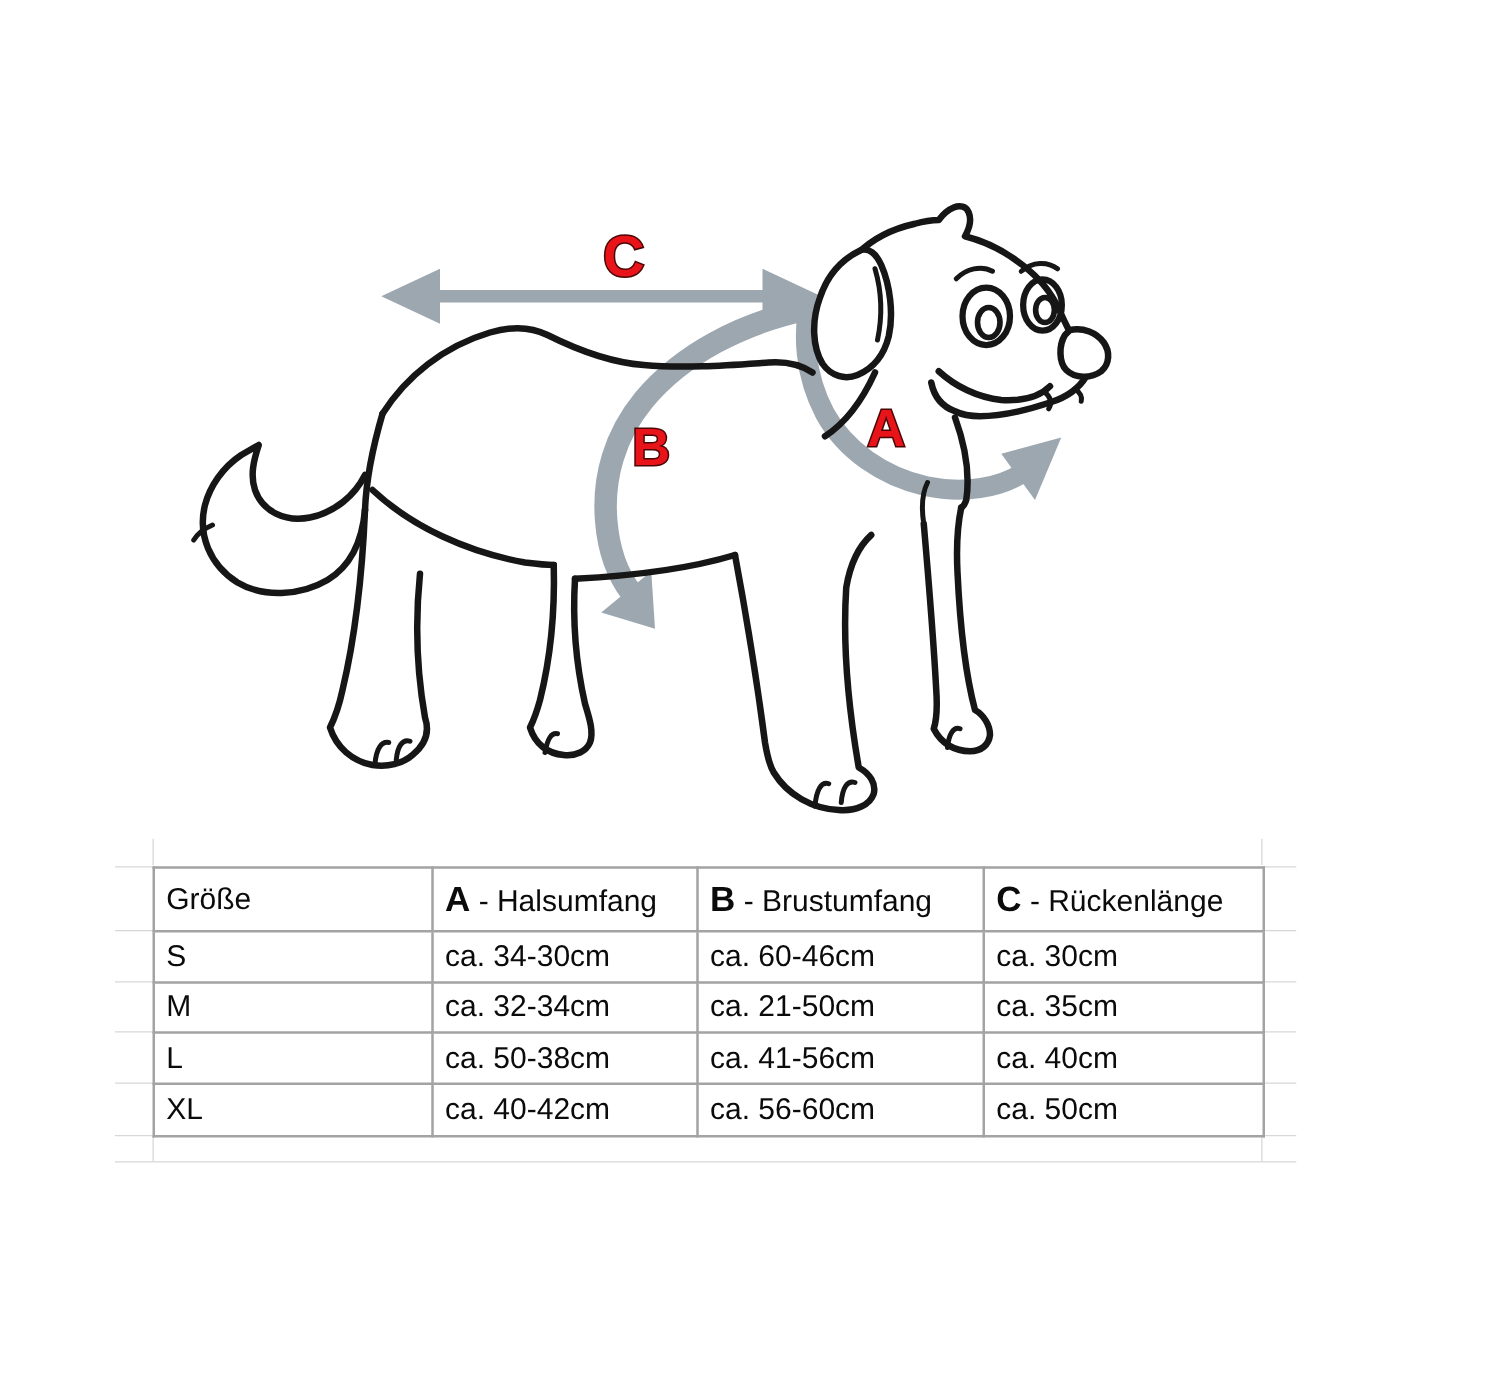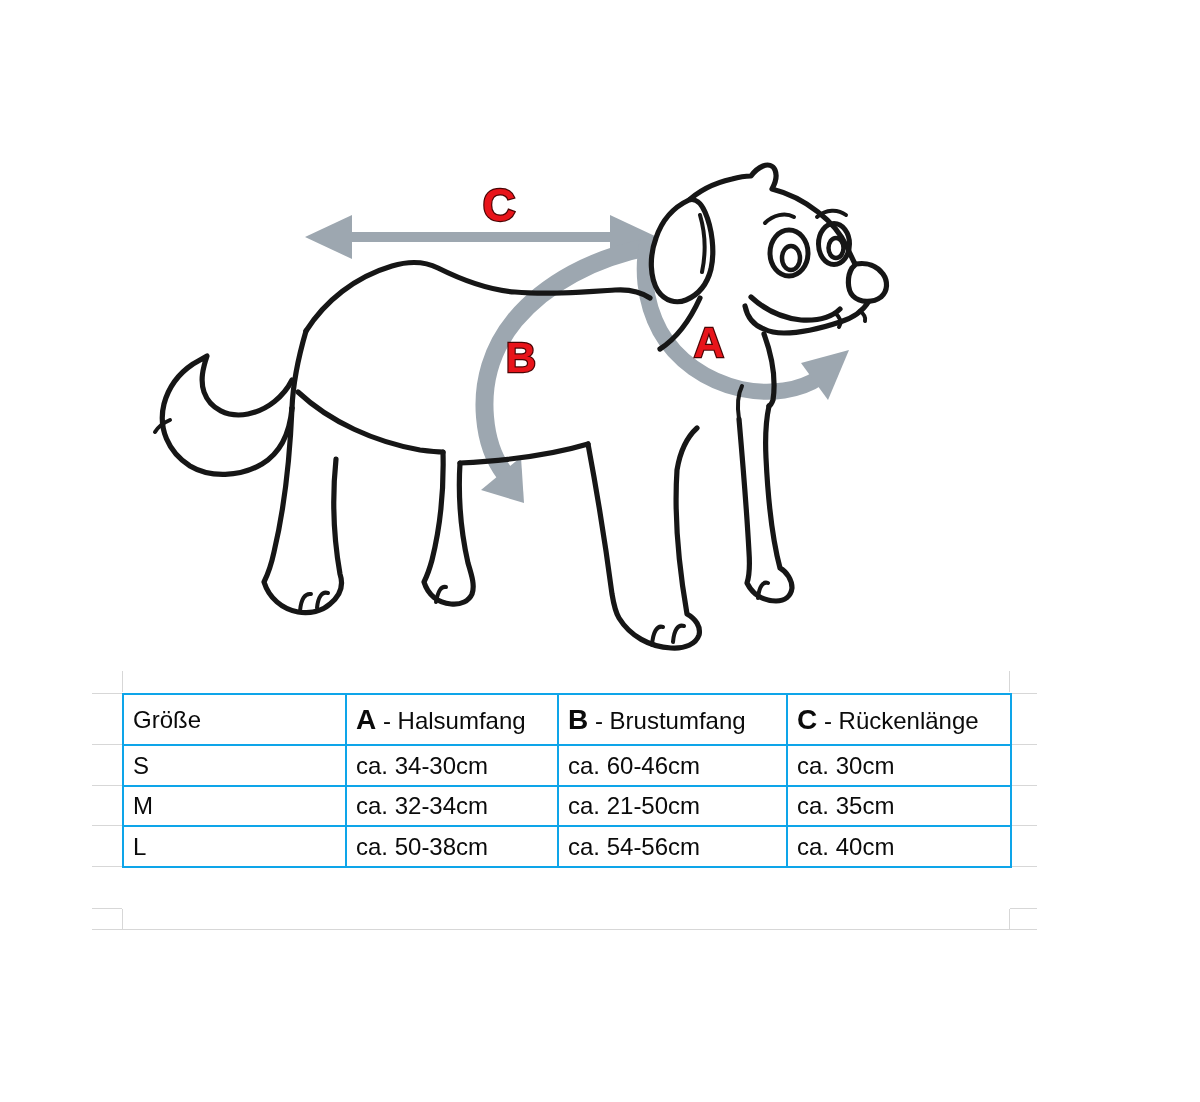--- a/index.html
+++ b/index.html
@@ -9,21 +9,21 @@
   .ink{stroke:#161616;fill:none;stroke-linecap:round;stroke-linejoin:round;}
   .w5{stroke-width:5.2;} .w4{stroke-width:4;}
   .whitefill{fill:#ffffff;}
   .arrow{fill:#9da7b0;stroke:none;}
   .arrowline{stroke:#9da7b0;fill:none;stroke-linecap:butt;}
   .meas-label{font-family:"Liberation Sans",sans-serif;font-weight:bold;fill:#e8141a;
               stroke:#4a0505;stroke-width:2.4;paint-order:stroke fill;text-anchor:middle;}
   .grid{stroke:#d7d7d7;stroke-width:1;}
   table.size{position:absolute;left:122px;top:693px;border-collapse:collapse;
              table-layout:fixed;background:#fff;}
-  table.size td{border:2px solid #0ea5e9;padding:0 0 0 9px;vertical-align:middle;
+  table.size td{border:2px solid #a3a3a3;padding:0 0 0 9px;vertical-align:middle;
                 font-size:24px;color:#0b0b0b;line-height:1;white-space:nowrap;overflow:hidden;}
   table.size .hletter{font-weight:bold;font-size:28px;}
   tr.hrow{height:51px;} tr.r0{height:41px;} tr.r1{height:40px;} tr.r2{height:41px;} tr.r3{height:42px;}
 </style>
 </head>
 <body>
 
 <div class="canvas">
 
   <svg class="figure" width="1200" height="1102" viewBox="0 0 1200 1102">
@@ -150,18 +150,24 @@
     </tr>
     <tr class="r1">
       <td>M</td>
       <td>ca. 32-34cm</td>
       <td>ca. 21-50cm</td>
       <td>ca. 35cm</td>
     </tr>
     <tr class="r2">
       <td>L</td>
       <td>ca. 50-38cm</td>
-      <td>ca. 54-56cm</td>
+      <td>ca. 41-56cm</td>
       <td>ca. 40cm</td>
+    </tr>
+    <tr class="r3">
+      <td>XL</td>
+      <td>ca. 40-42cm</td>
+      <td>ca. 56-60cm</td>
+      <td>ca. 50cm</td>
     </tr>
   </tbody>
     </table>
 </div>
 
 </body></html>

